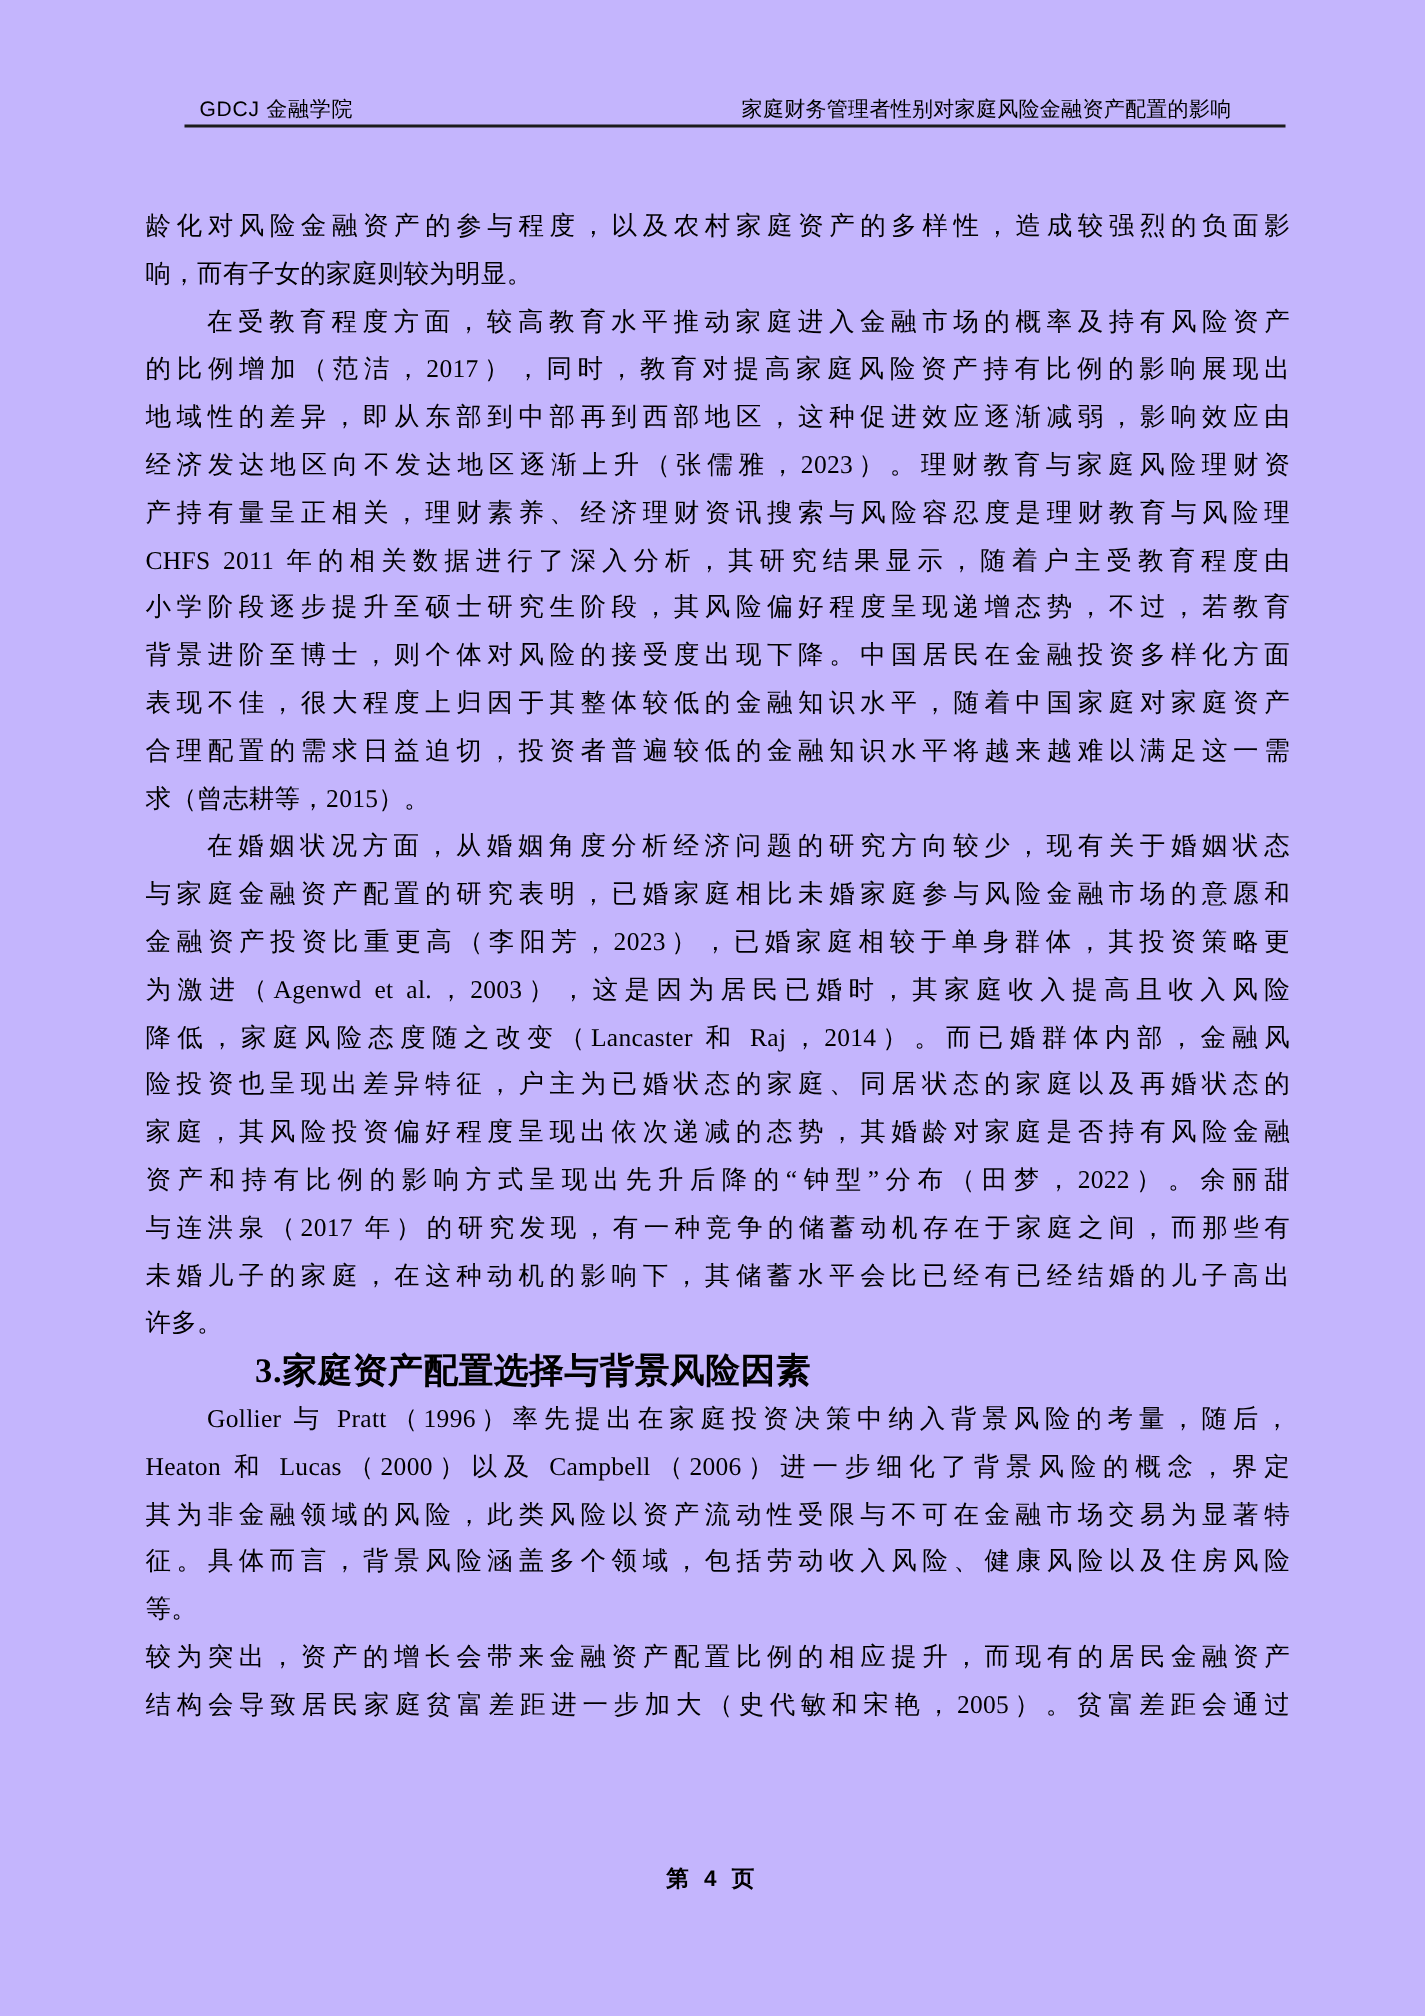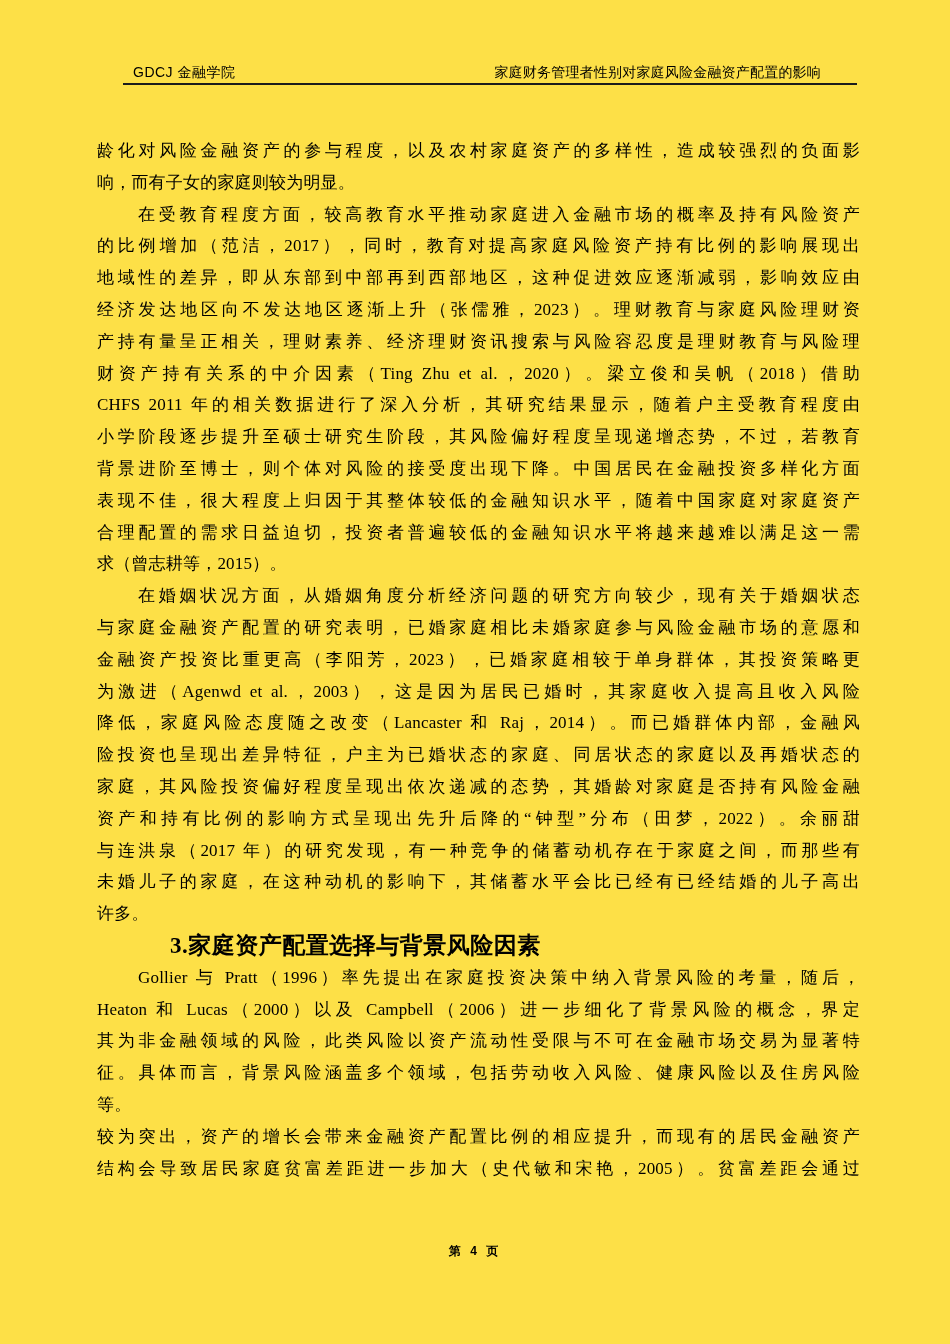--- a/index.html
+++ b/index.html
@@ -4,21 +4,21 @@
 <style>
   html, body {
     margin: 0;
     padding: 0;
     background: #ffffff;
   }
   .page {
     position: relative;
     width: 950px;
     height: 1344px;
-    background: #fde047;
+    background: #c4b5fd;
     color: #000000;
     font-family: "Liberation Serif", "DejaVu Serif", serif;
     overflow: hidden;
   }
   
   .header {
     position: absolute;
     top: 64px;
     left: 123px;
     width: 734px;
@@ -68,21 +68,21 @@
   }
   
   .footer {
     position: absolute;
     top: 1243px;
     left: 0;
     width: 100%;
     text-align: center;
     font-family: "Liberation Sans", "DejaVu Sans", sans-serif;
     font-weight: bold;
-    font-size: 12px;
+    font-size: 15px;
     letter-spacing: 3px;
   }
 </style>
 </head>
 <body>
 
 <div class="page">
 
   <div class="header">
     <span class="hleft">GDCJ 金融学院</span>
@@ -90,21 +90,20 @@
   </div>
 
   <div class="content" id="content">
       <div class="line">龄化对风险金融资产的参与程度，以及农村家庭资产的多样性，造成较强烈的负面影</div>
       <div class="line para-end">响，而有子女的家庭则较为明显。</div>
       <div class="line first-line">在受教育程度方面，较高教育水平推动家庭进入金融市场的概率及持有风险资产</div>
       <div class="line">的比例增加（范洁，2017），同时，教育对提高家庭风险资产持有比例的影响展现出</div>
       <div class="line">地域性的差异，即从东部到中部再到西部地区，这种促进效应逐渐减弱，影响效应由</div>
       <div class="line">经济发达地区向不发达地区逐渐上升（张儒雅，2023）。理财教育与家庭风险理财资</div>
       <div class="line">产持有量呈正相关，理财素养、经济理财资讯搜索与风险容忍度是理财教育与风险理</div>
-      <div class="line">财资产持有关系的中介因素（Ting Zhu et al.，2020）。梁立俊和吴帆（2018）借助</div>
       <div class="line">CHFS 2011 年的相关数据进行了深入分析，其研究结果显示，随着户主受教育程度由</div>
       <div class="line">小学阶段逐步提升至硕士研究生阶段，其风险偏好程度呈现递增态势，不过，若教育</div>
       <div class="line">背景进阶至博士，则个体对风险的接受度出现下降。中国居民在金融投资多样化方面</div>
       <div class="line">表现不佳，很大程度上归因于其整体较低的金融知识水平，随着中国家庭对家庭资产</div>
       <div class="line">合理配置的需求日益迫切，投资者普遍较低的金融知识水平将越来越难以满足这一需</div>
       <div class="line para-end">求（曾志耕等，2015）。</div>
       <div class="line first-line">在婚姻状况方面，从婚姻角度分析经济问题的研究方向较少，现有关于婚姻状态</div>
       <div class="line">与家庭金融资产配置的研究表明，已婚家庭相比未婚家庭参与风险金融市场的意愿和</div>
       <div class="line">金融资产投资比重更高（李阳芳，2023），已婚家庭相较于单身群体，其投资策略更</div>
       <div class="line">为激进（Agenwd et al.，2003），这是因为居民已婚时，其家庭收入提高且收入风险</div>

